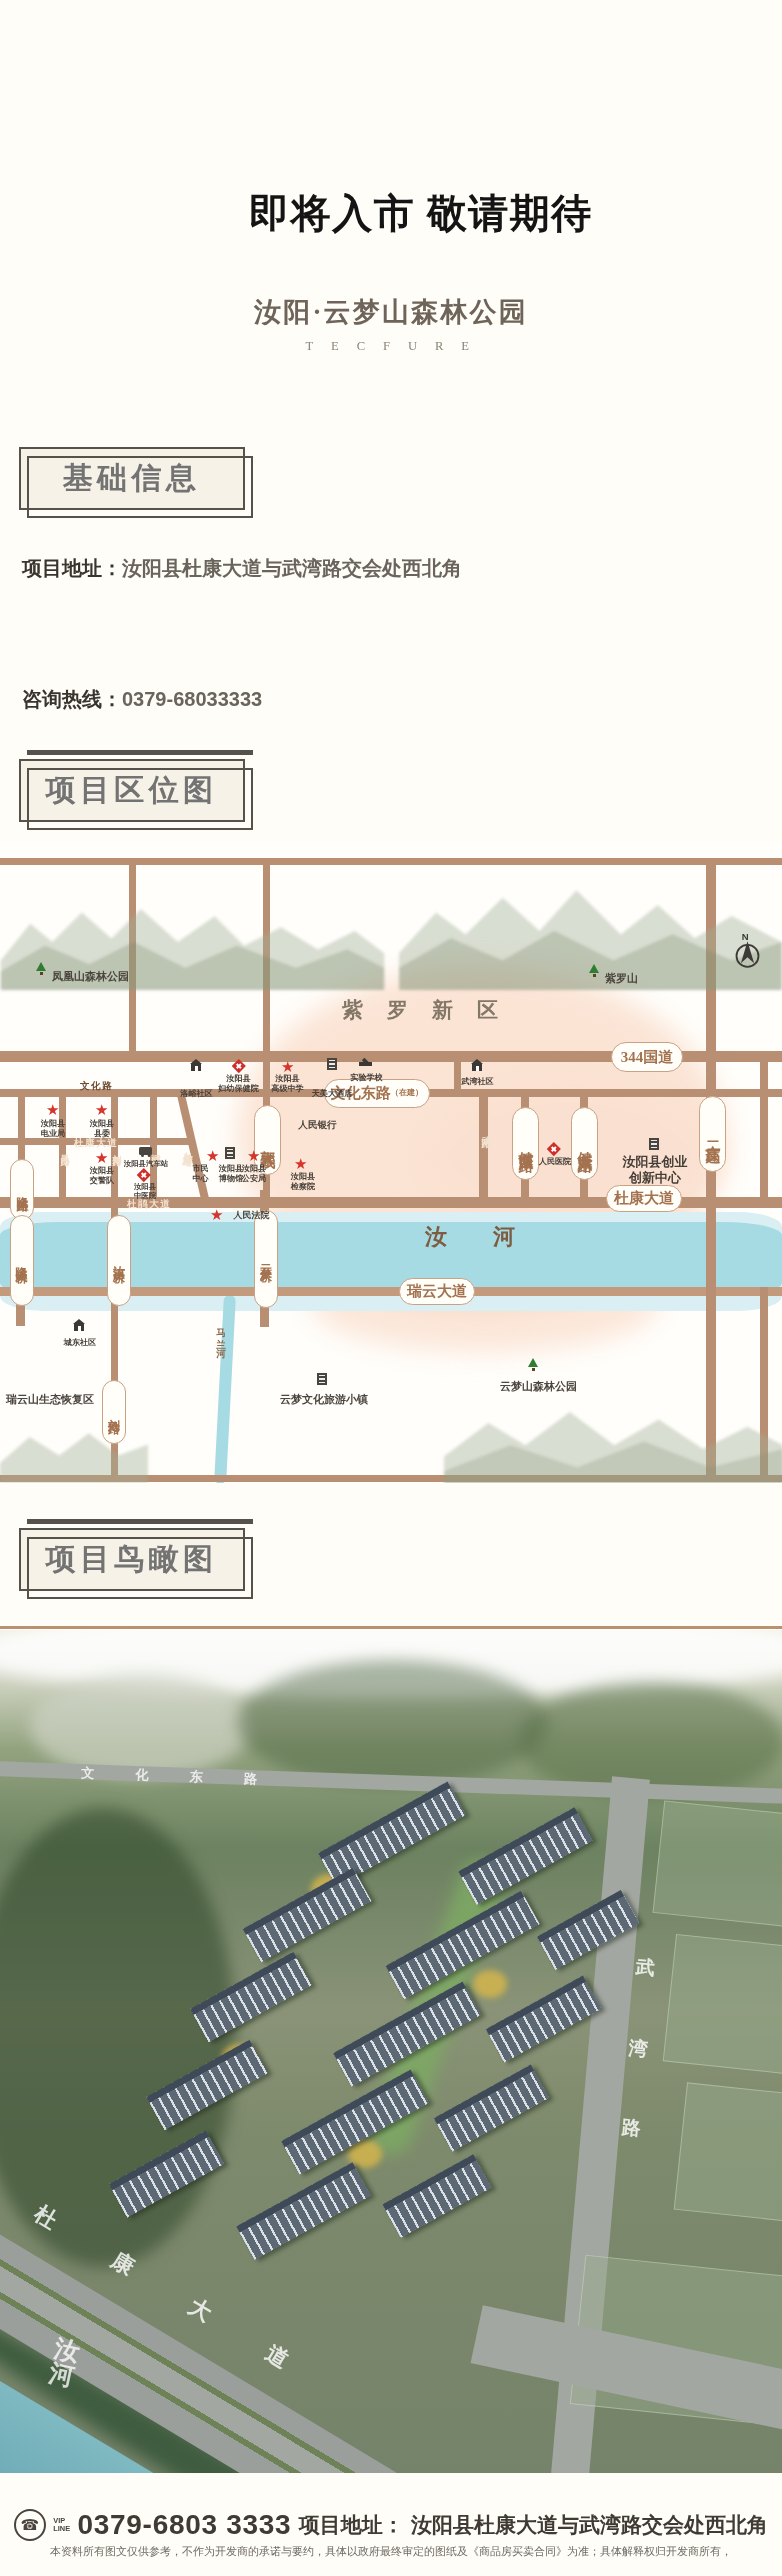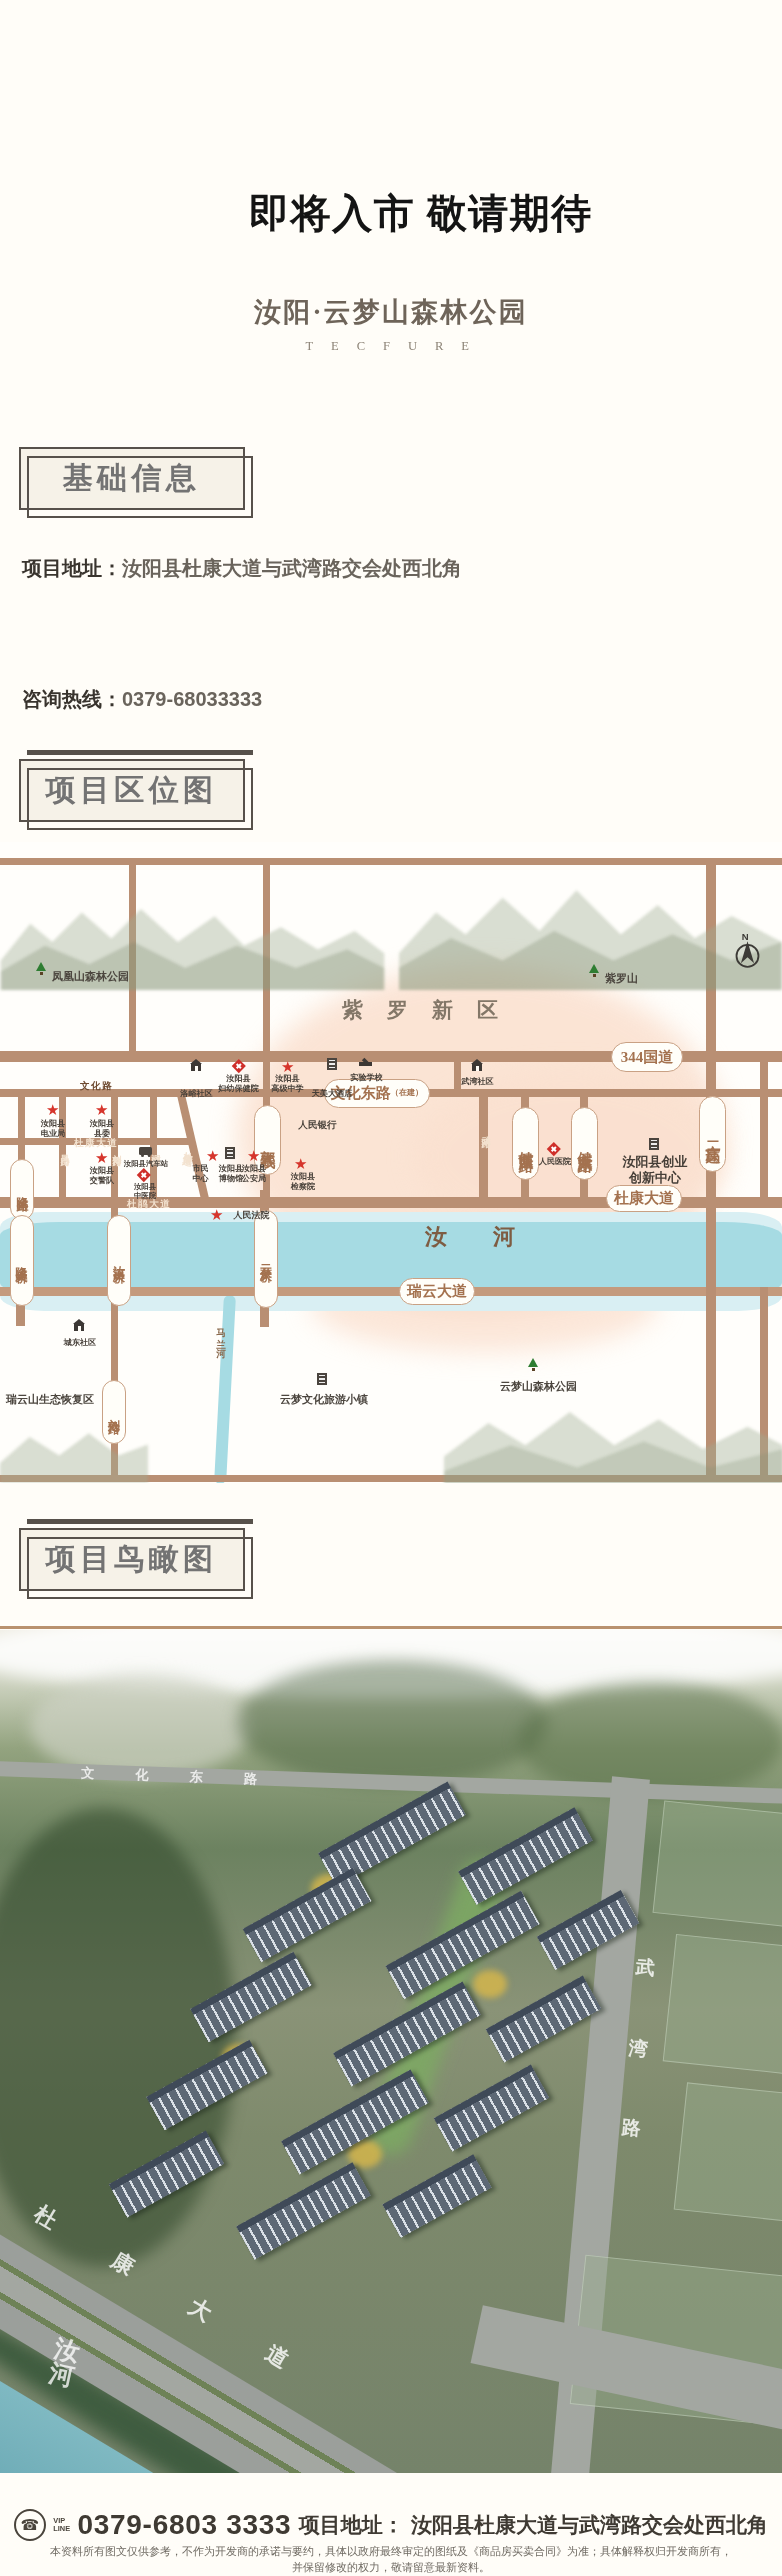--- a/index.html
+++ b/index.html
@@ -322,16 +322,15 @@
     <span class="viplines">
       <span>VIP</span>
       <span>LINE</span>
     </span>
     <span class="fnumber">0379-6803 3333</span>
     <span class="faddr-label">项目地址：</span>
     <span class="faddr">汝阳县杜康大道与武湾路交会处西北角</span>
   </div>
 
   <div class="abs disclaimer" style="top:2544px;">本资料所有图文仅供参考，不作为开发商的承诺与要约，具体以政府最终审定的图纸及《商品房买卖合同》为准；具体解释权归开发商所有，</div>
-  <div class="abs disclaimer" style="top:2560px;">并保留修改的权力，敬请留意最新资料。</div>
 
 </div>
 
 
 </body></html>

